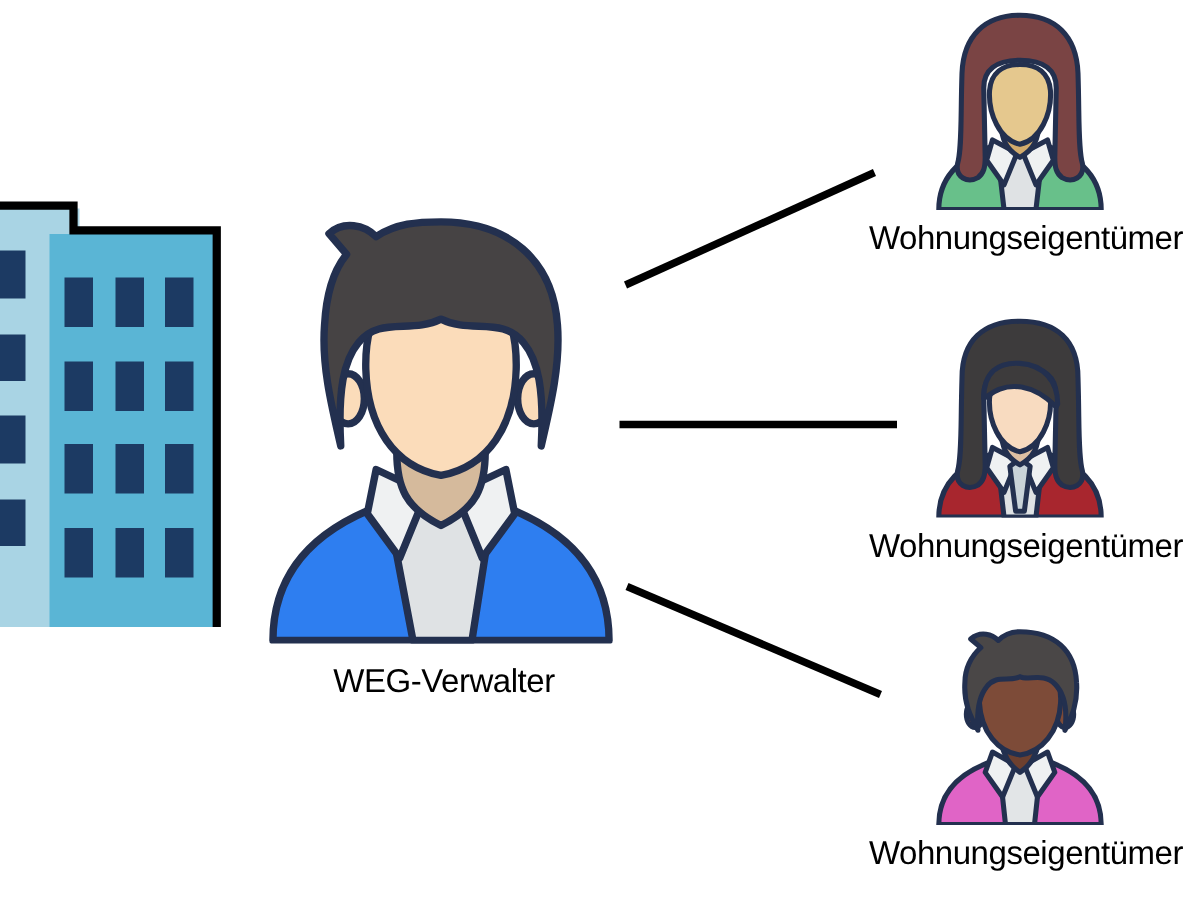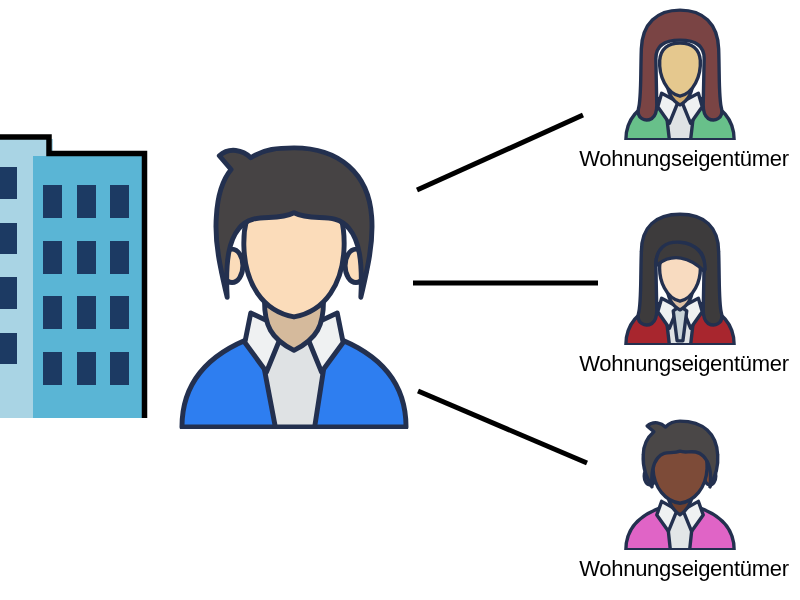--- a/index.html
+++ b/index.html
@@ -65,20 +65,21 @@
     <path d="M106,192 L134,192 L150,232 L141,290 L101,290 L90,232 Z" style="fill: rgb(223, 226, 228);"></path>
     <path d="M76,174 L110,190 L92,234 L70,204 Z" style="fill: rgb(239, 241, 242);"></path>
     <path d="M164,174 L130,190 L148,234 L170,204 Z" style="fill: rgb(239, 241, 242);"></path>
     <path d="M90,162 C90,186 96,200 120,212 C144,200 150,186 150,162 C136,178 104,178 90,162 Z" style="fill: rgb(213, 186, 156);"></path>
     <ellipse cx="57" cy="126" rx="11" ry="17" style="fill: rgb(251, 220, 186);"></ellipse>
     <ellipse cx="183" cy="126" rx="11" ry="17" style="fill: rgb(251, 220, 186);"></ellipse>
     <path d="M120,44 C154,42 172,66 171,106 C170,144 152,172 120,178 C88,172 70,144 69,106 C68,66 86,42 120,44 Z" style="fill: rgb(251, 220, 186);"></path>
     <path d="M120,6 C166,6 196,32 199,76 C201,102 195,128 188,158 C190,120 186,100 176,88 C162,70 140,82 120,72 C100,82 78,70 64,88 C54,100 50,120 52,158 C45,128 39,102 41,76 C42,58 46,40 56,28 L44,14 C54,5 68,8 76,16 C90,7 104,6 120,6 Z" style="fill: rgb(70, 67, 68);"></path>
   </svg>
 
+  <div class="label" style="left:176px;top:441px">WEG-Verwalter</div>
 
   <svg class="abs av av-small" style="left:622px;top:6px" width="116" height="134" viewBox="0 0 120 138">
     <path d="M4,138 C4,116 18,102 42,94 L78,94 C102,102 116,116 116,138 Z" style="fill: rgb(104, 192, 138);"></path>
     <path d="M52,92 L68,92 L74,112 L71,138 L49,138 L46,112 Z" style="fill: rgb(223, 226, 228);"></path>
     <path d="M41,90 L58,99 L49,121 L37,104 Z" style="fill: rgb(239, 241, 242);"></path>
     <path d="M79,90 L62,99 L71,121 L83,104 Z" style="fill: rgb(239, 241, 242);"></path>
     <path d="M47,78 C47,90 51,97 60,102 C69,97 73,90 73,78 C66,86 54,86 47,78 Z" style="fill: rgb(210, 171, 108);"></path>
     <path d="M60,4 C36,4 21,18 20,44 C19,74 20,96 17,106 C15,116 24,120 31,116 C35,113 36,109 36,102 L35,54 C35,42 43,35 60,35 C77,35 85,42 85,54 L84,102 C84,109 85,113 89,116 C96,120 105,116 103,106 C100,96 101,74 100,44 C99,18 84,4 60,4 Z" style="fill: rgb(122, 68, 68);"></path>
     <path d="M60,38 C72,38 80,44 81,56 C82,72 74,90 60,93 C46,90 38,72 39,56 C40,44 48,38 60,38 Z" style="fill: rgb(229, 200, 142);"></path>
   </svg>

